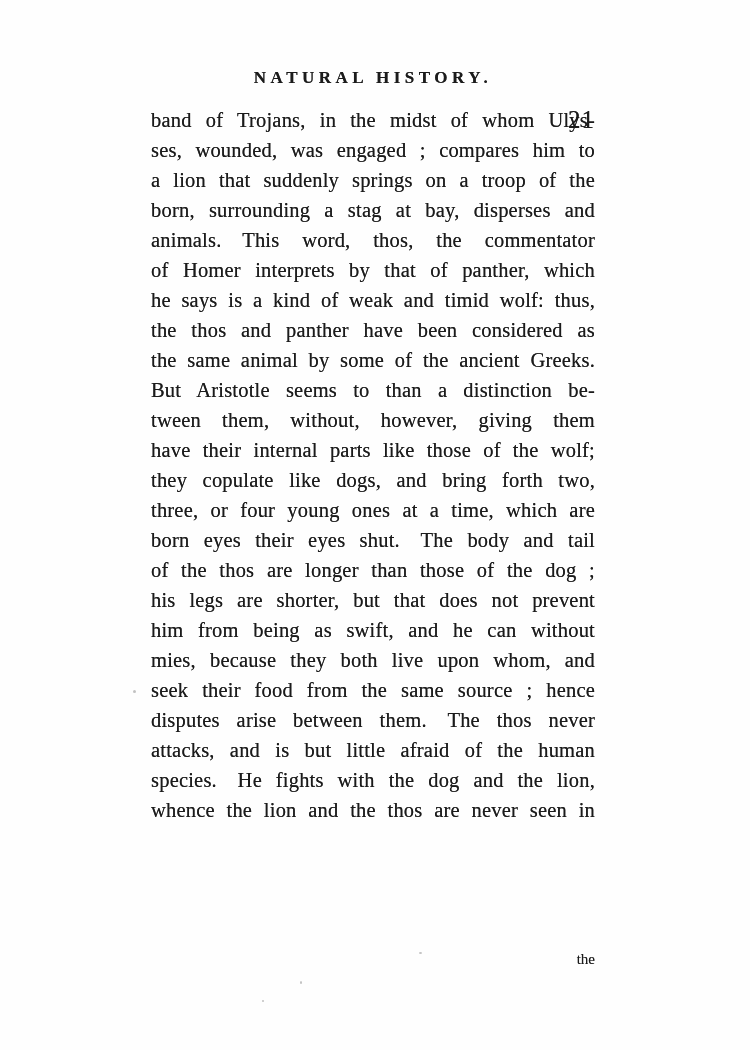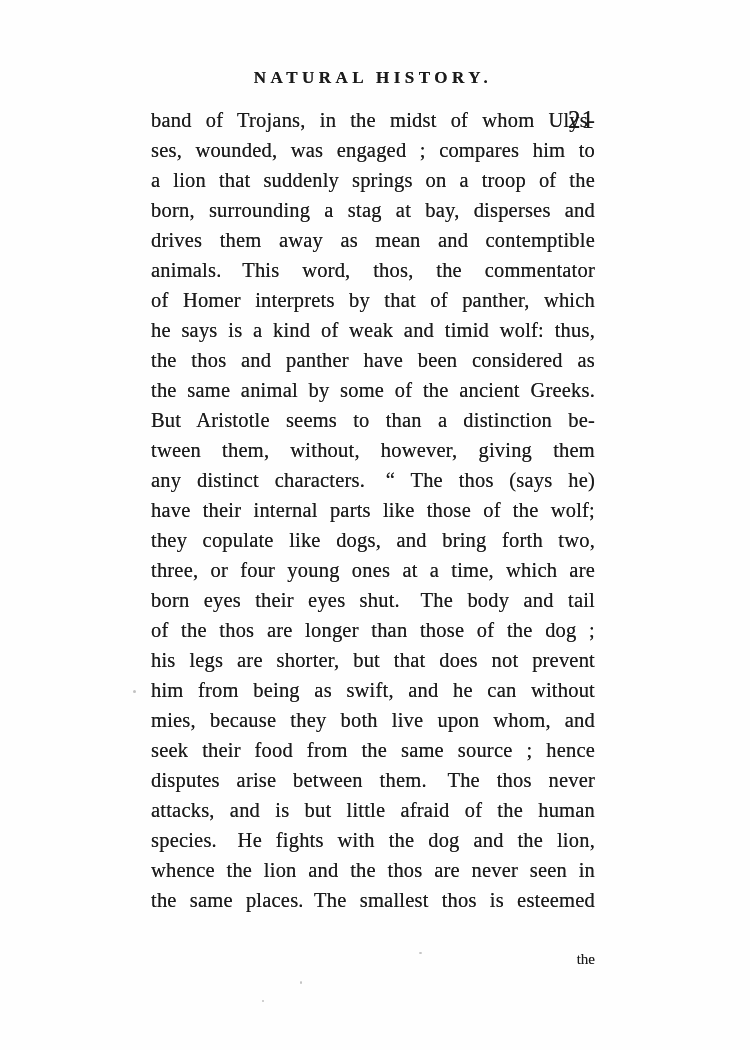--- a/index.html
+++ b/index.html
@@ -94,43 +94,40 @@
   <div class="running-head">
     <span class="running-title">NATURAL HISTORY.</span>
     <span class="page-number">21</span>
   </div>
 
   <div class="text-block">
     <div class="line">band of Trojans, in the midst of whom Ulys-</div>
     <div class="line">ses, wounded, was engaged ; compares him to</div>
     <div class="line">a lion that suddenly springs on a troop of the</div>
     <div class="line">born, surrounding a stag at bay, disperses and</div>
-    <div class="line">drives them away as mean and contemptible</div>
     <div class="line">animals. This word, thos, the commentator</div>
     <div class="line">of Homer interprets by that of panther, which</div>
     <div class="line">he says is a kind of weak and timid wolf: thus,</div>
     <div class="line">the thos and panther have been considered as</div>
     <div class="line">the same animal by some of the ancient Greeks.</div>
     <div class="line">But Aristotle seems to than a distinction be-</div>
     <div class="line">tween them, without, however, giving them</div>
-    <div class="line">any distinct characters. “ The thos (says he)</div>
     <div class="line">have their internal parts like those of the wolf;</div>
     <div class="line">they copulate like dogs, and bring forth two,</div>
     <div class="line">three, or four young ones at a time, which are</div>
     <div class="line">born eyes their eyes shut. The body and tail</div>
     <div class="line">of the thos are longer than those of the dog ;</div>
     <div class="line">his legs are shorter, but that does not prevent</div>
     <div class="line">him from being as swift, and he can without</div>
     <div class="line">mies, because they both live upon whom, and</div>
     <div class="line">seek their food from the same source ; hence</div>
     <div class="line">disputes arise between them. The thos never</div>
     <div class="line">attacks, and is but little afraid of the human</div>
     <div class="line">species. He fights with the dog and the lion,</div>
     <div class="line">whence the lion and the thos are never seen in</div>
-    <div class="line">the same places. The smallest thos is esteemed</div>
   </div>
 
   <div class="catchword-line">the</div>
 
   <div class="speck s1"></div>
   <div class="speck s2"></div>
   <div class="speck s3"></div>
   <div class="speck s4"></div>
 
 </div>

